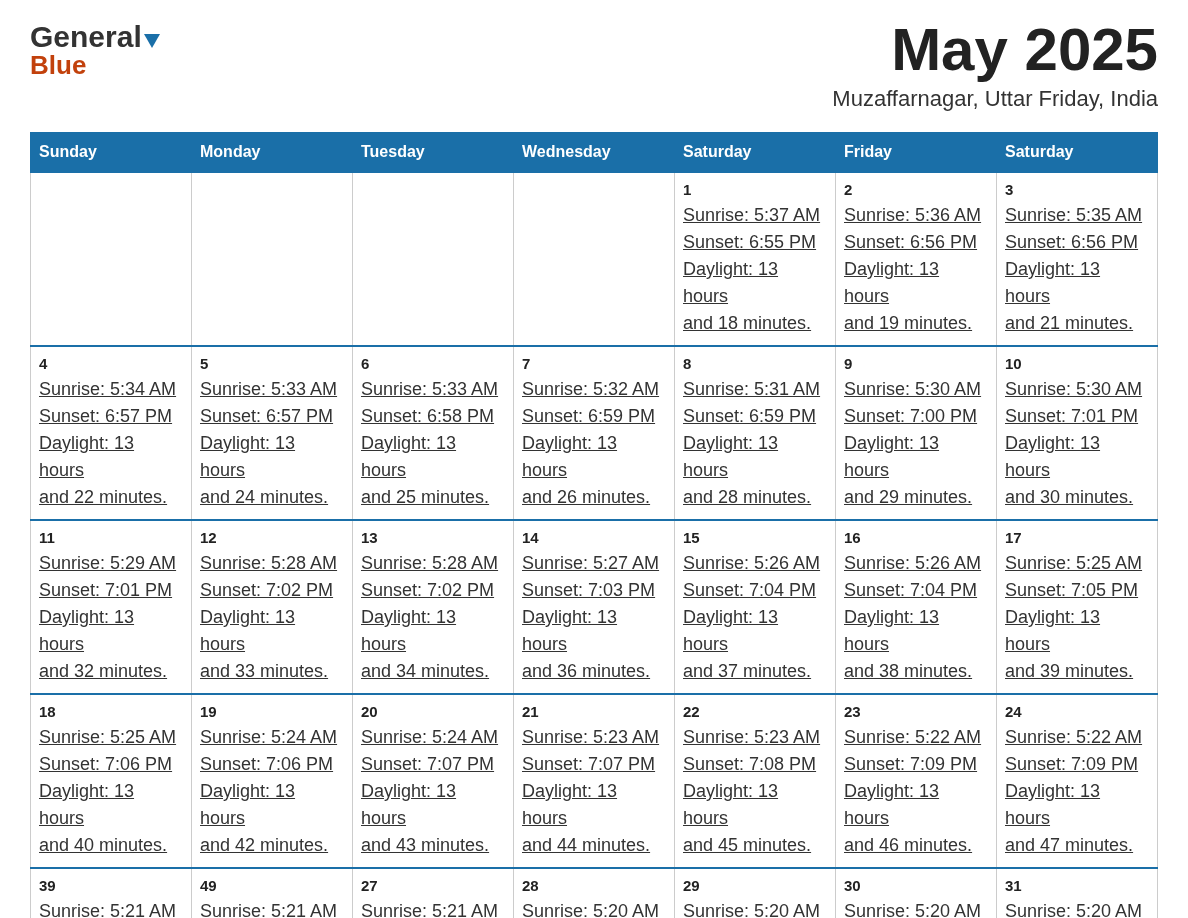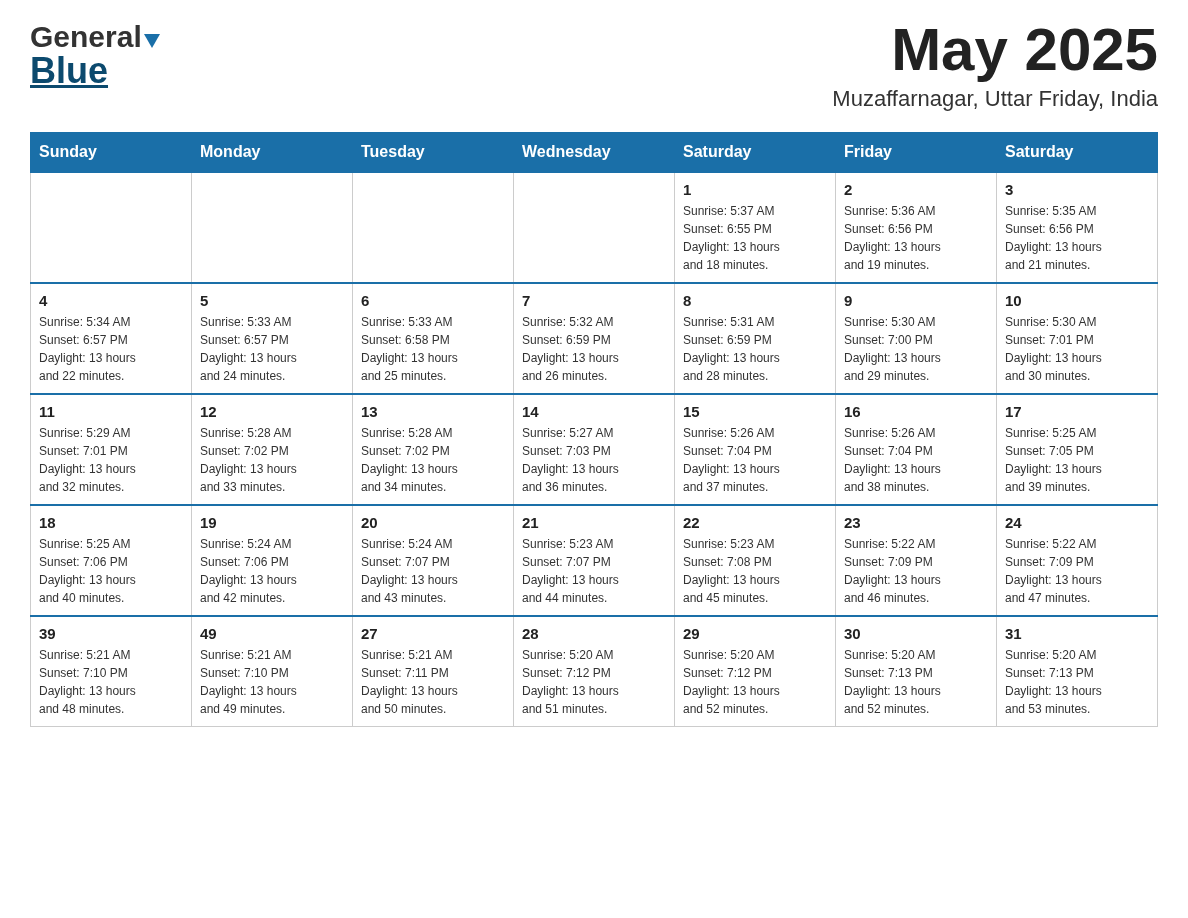--- a/index.html
+++ b/index.html
@@ -54,23 +54,24 @@
       height: 110px;
     }
     .day-number {
       font-size: 15px;
       font-weight: bold;
       color: #222;
       margin-bottom: 4px;
       display: block;
     }
     .day-info {
-      font-size: 12px;
+      font-size: 18px;
       color: #333;
       line-height: 1.5;
+      text-decoration: underline;
     }
     .calendar tbody tr td.empty {
       background: #fff;
       border-top: 2px solid #1a6fa8;
     }
     
     .logo-wrapper {
       position: relative;
       display: inline-block;
     }
@@ -85,26 +86,25 @@
       width: 0;
       height: 0;
       border-left: 8px solid transparent;
       border-right: 8px solid transparent;
       border-top: 14px solid #1a6fa8;
       vertical-align: middle;
       margin-left: 2px;
       margin-bottom: 4px;
     }
     .logo-second-row {
-      font-size: 36px;
-      font-weight: bold;
-      color: #0c4a6e;
+      font-size: 26px;
+      font-weight: bold;
+      color: #c2410c;
       display: block;
       margin-top: -4px;
-      text-decoration: underline;
     }
   </style>
 </head>
 <body>
 
 <div class="header">
   <div class="logo-wrapper">
     <div>
       <span class="logo-general">General</span><span class="logo-triangle"></span>
     </div>

